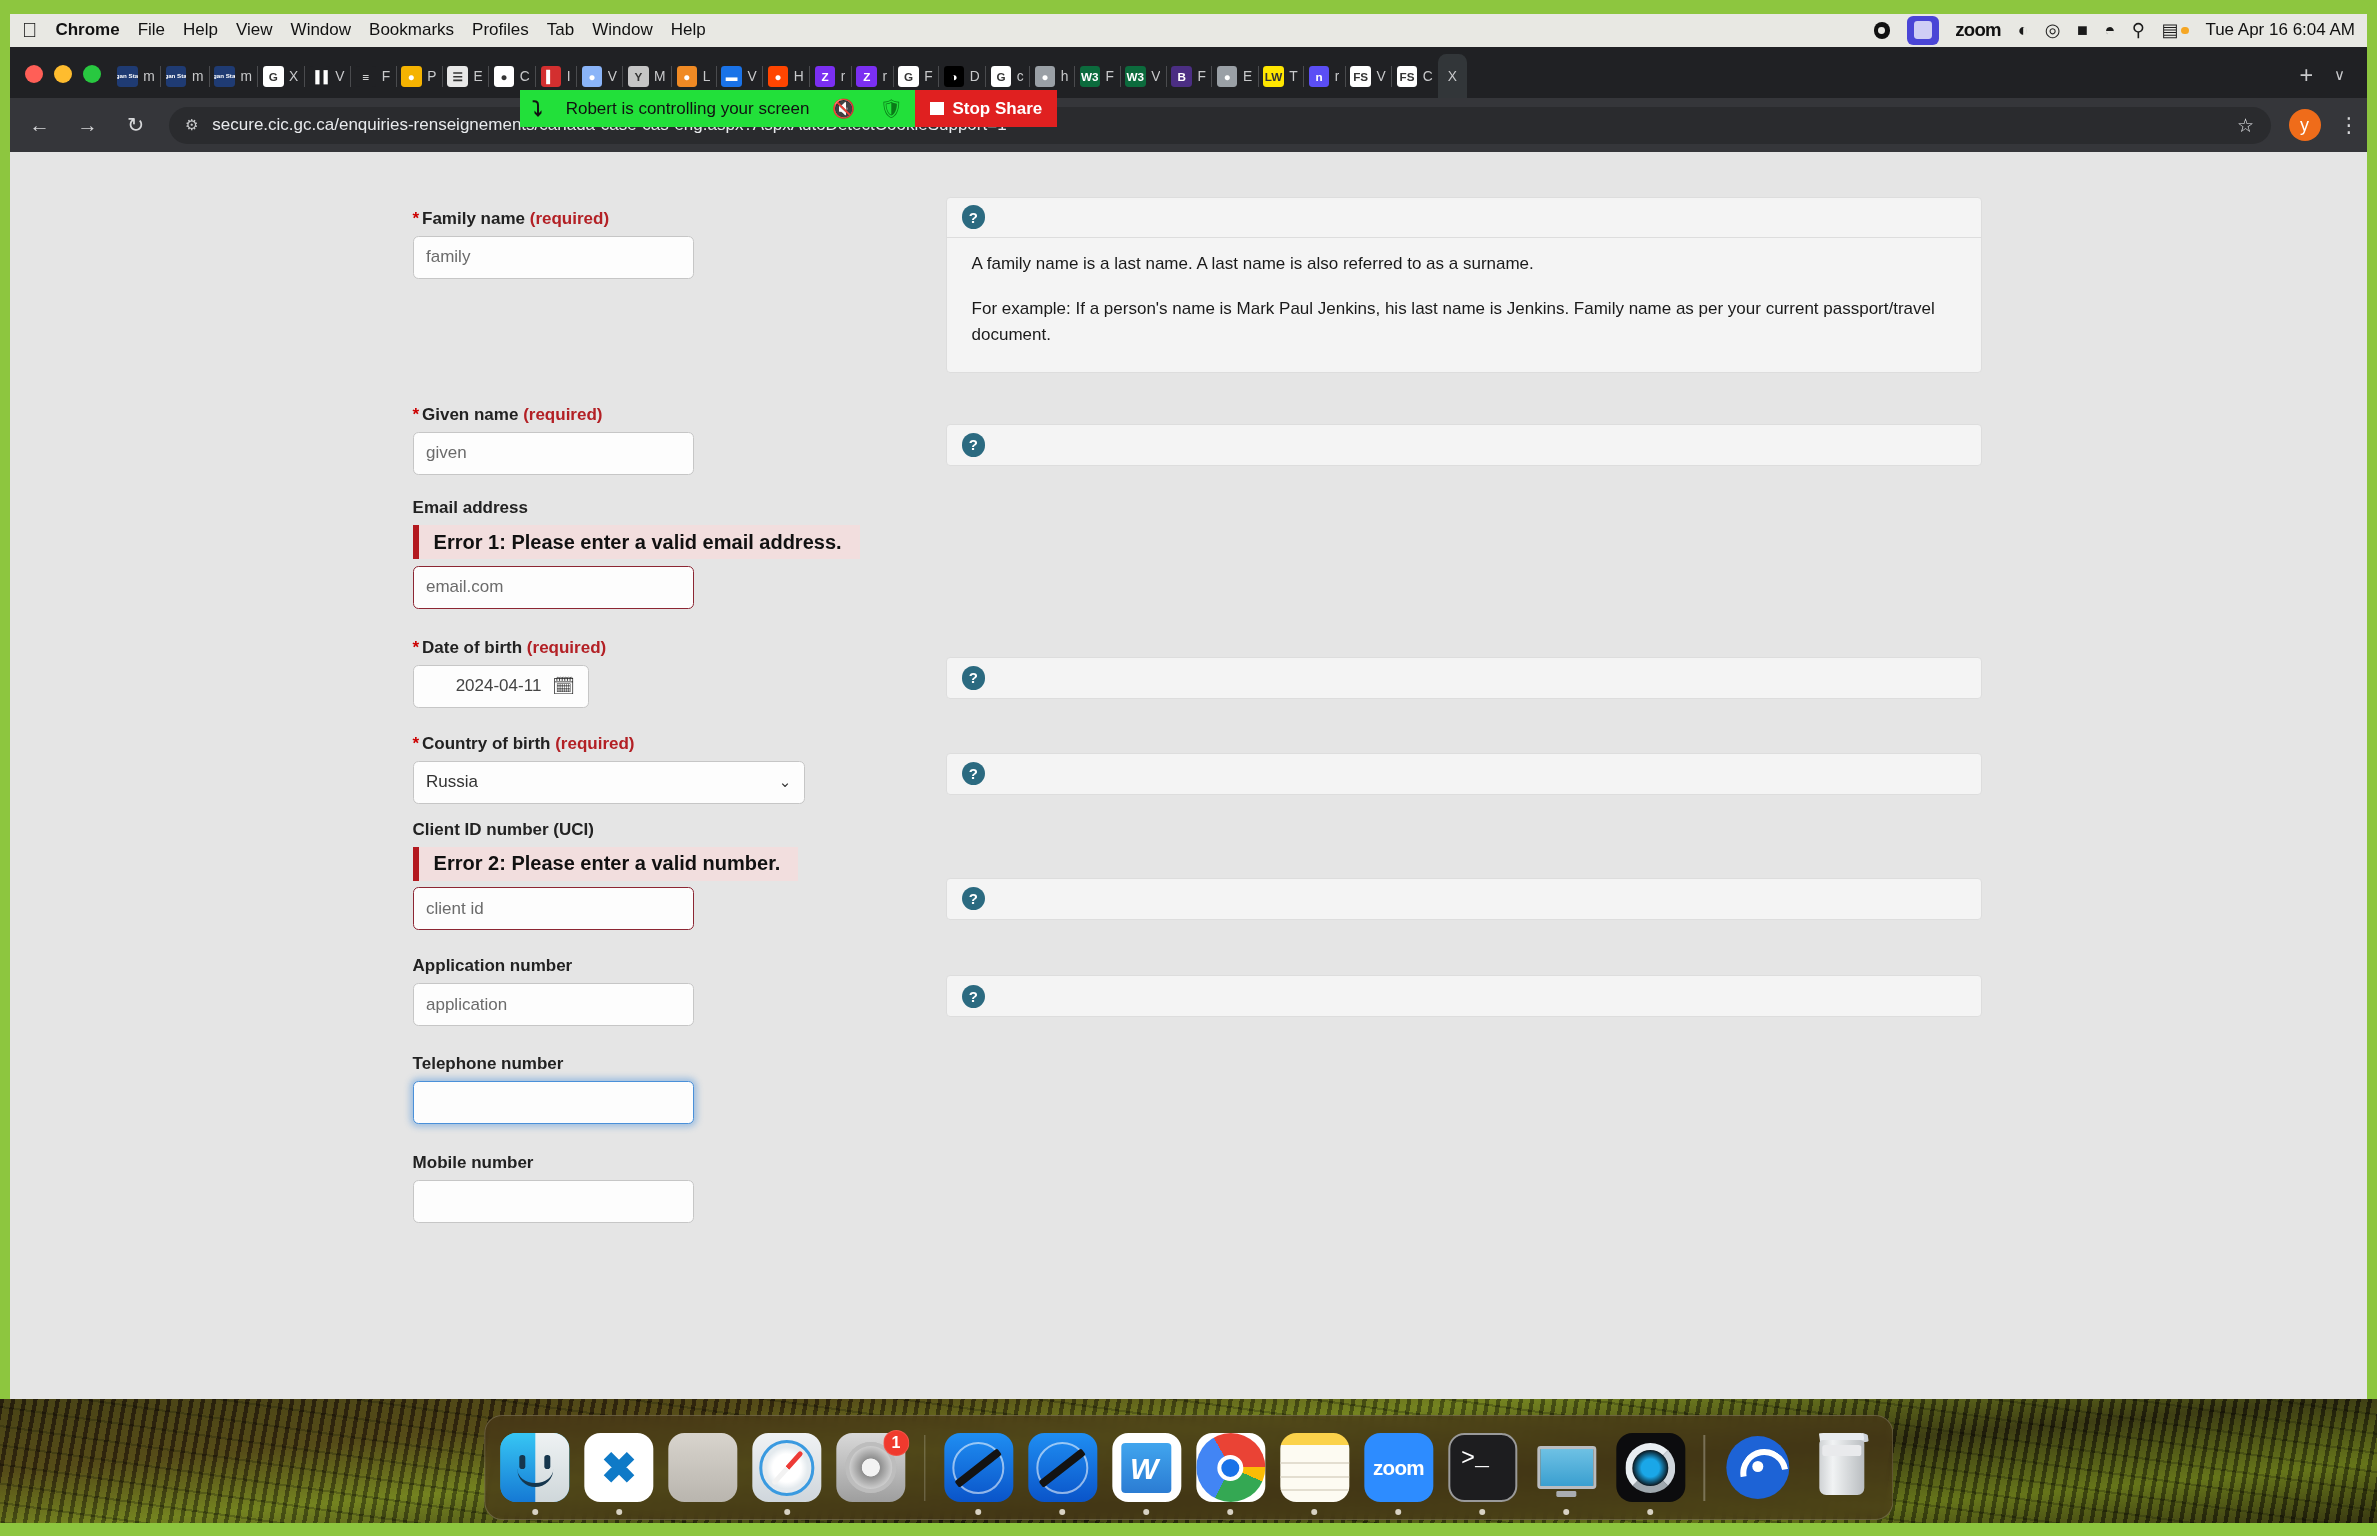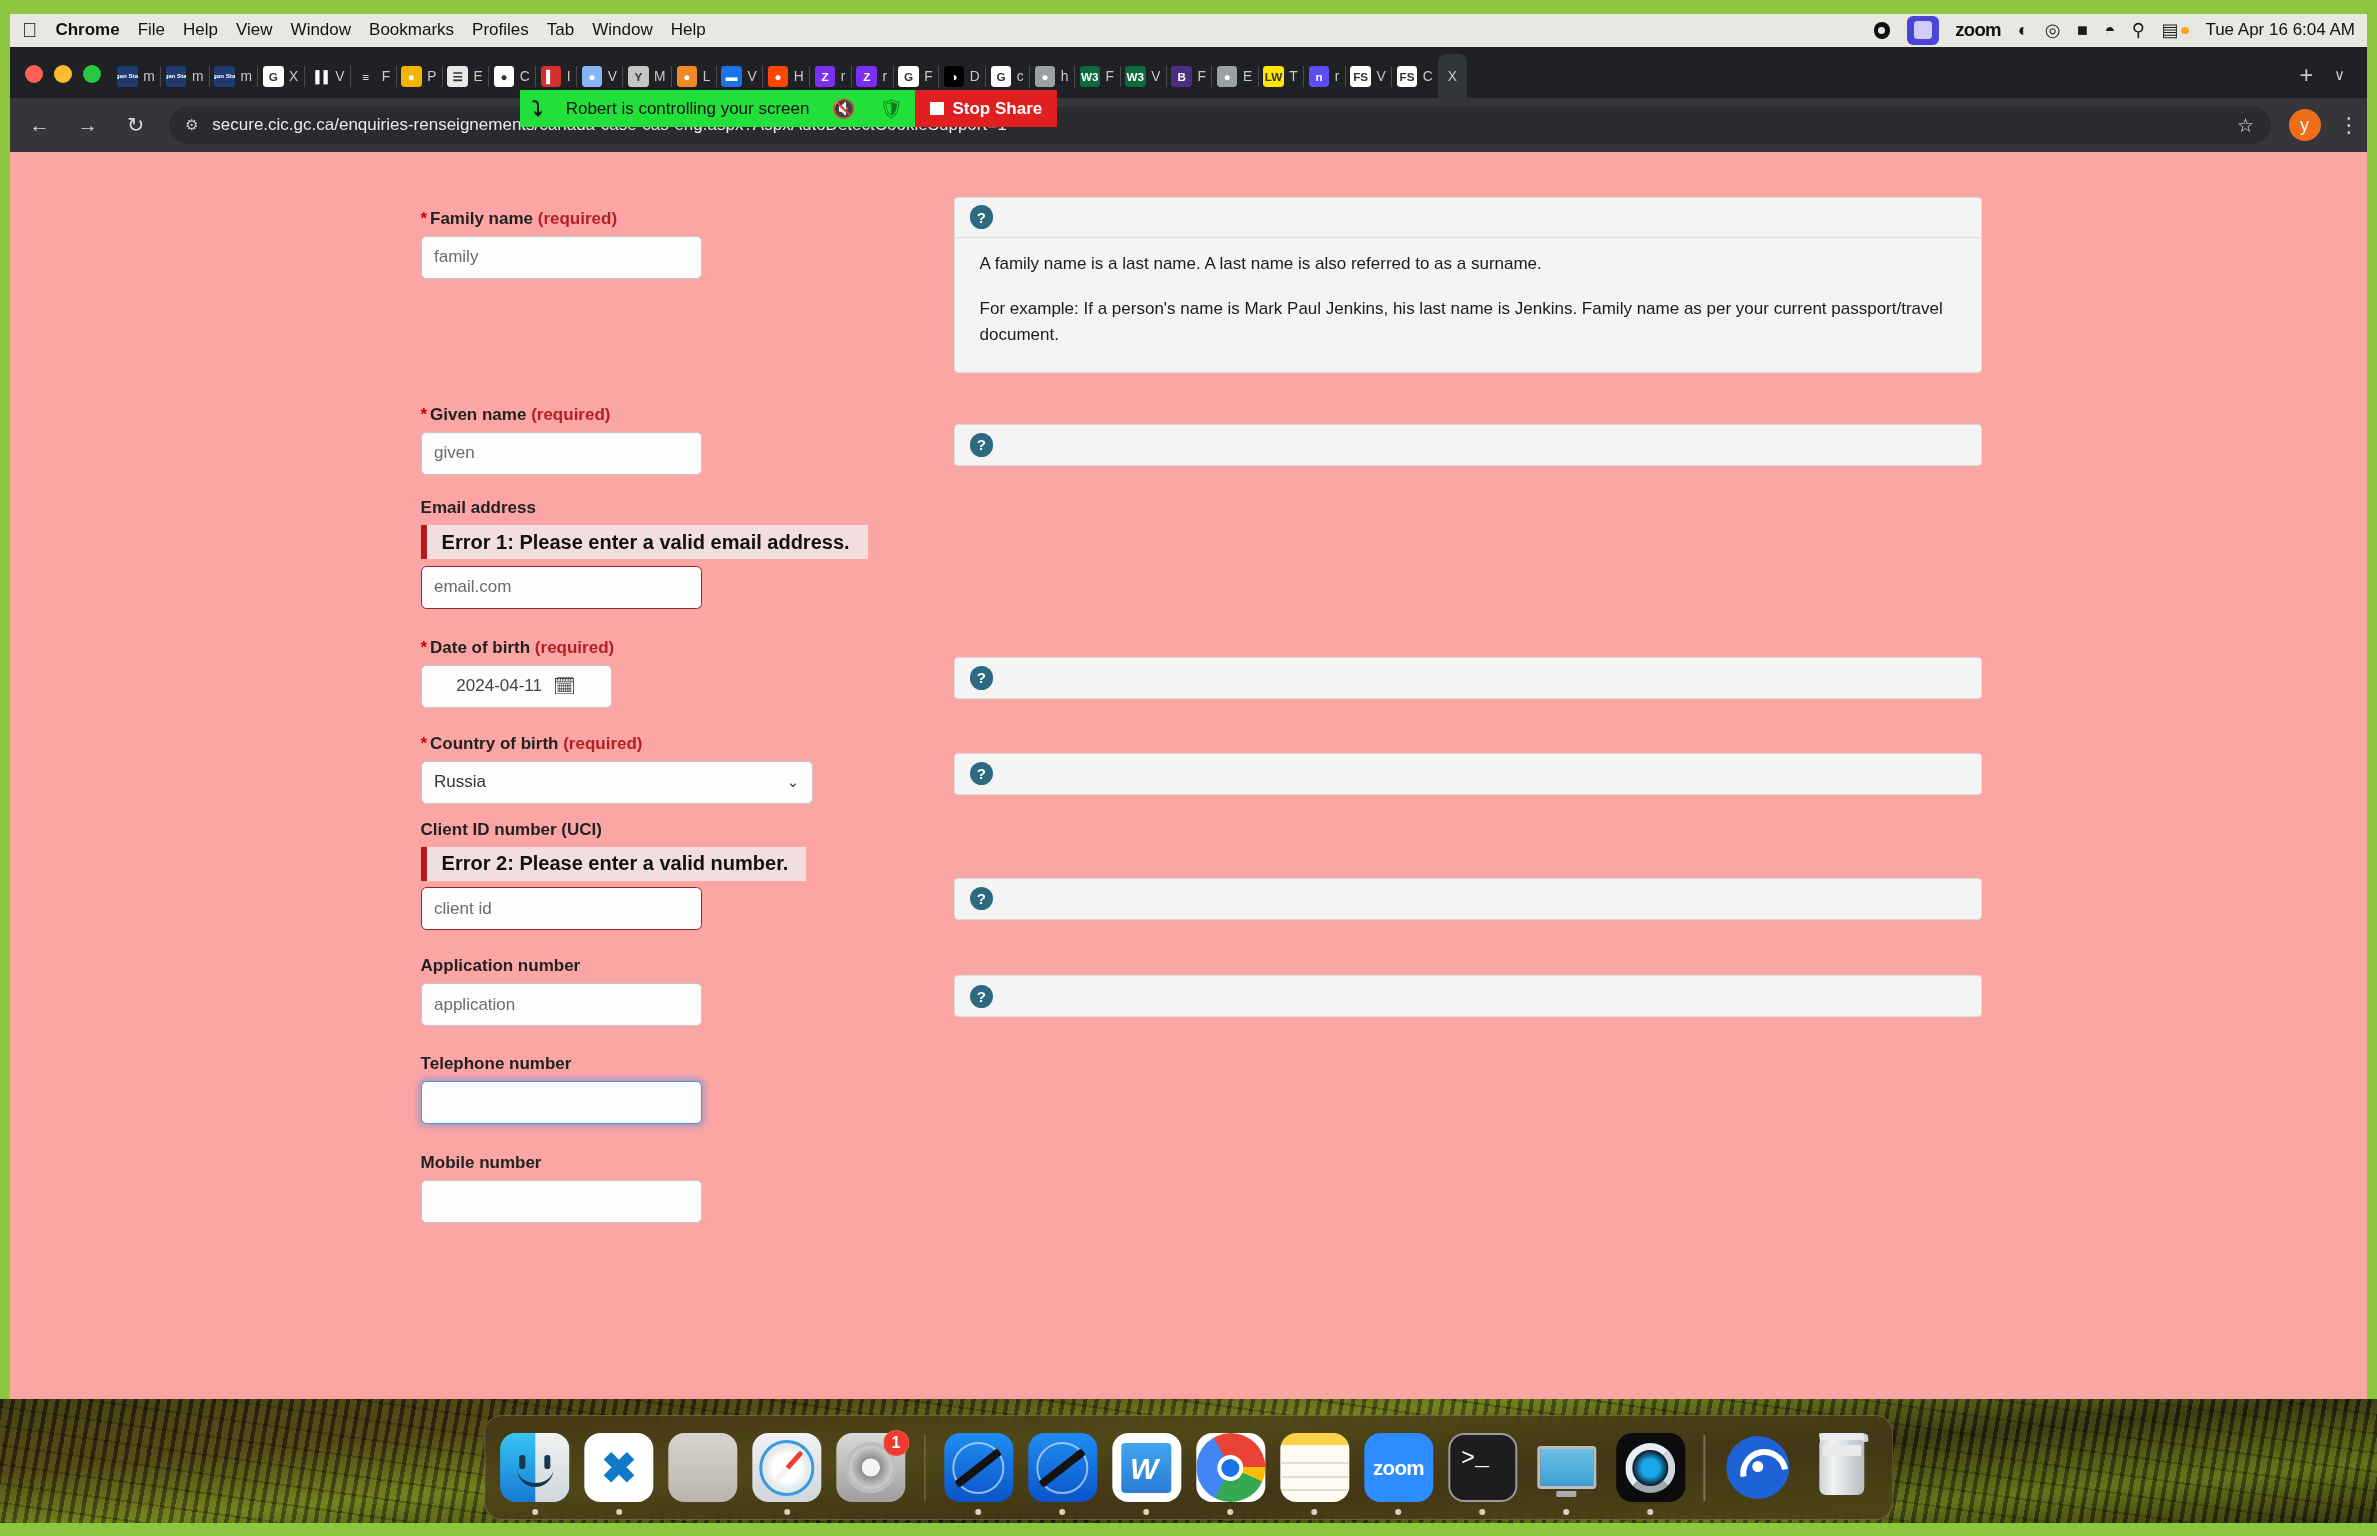--- a/index.html
+++ b/index.html
@@ -110,41 +110,41 @@
   .omnibox .url{color:#e8eaed;font-size:17px;white-space:nowrap;overflow:hidden;}
   .omnibox .star{margin-left:auto;color:#e8eaed;font-size:19px;}
   .avatar{
     width:32px;height:32px;border-radius:50%;background:#ef6c1a;color:#fff;
     display:flex;align-items:center;justify-content:center;font-size:18px;
   }
   .kebab{color:#d6d7d9;font-size:20.6px;letter-spacing:0;line-height:.6;text-align:center;width:13.8px;}
 
   
   .viewport{
-    position:relative;background:#fca5a5;height:1269px;overflow:hidden;padding-left:8px;
+    position:relative;background:#e5e5e5;height:1269px;overflow:hidden;
   }
   .page{position:relative;padding:32px 0 0 0;}
   .row{position:relative;display:flex;}
   .leftcol{width:936px;padding-left:403px;}
   .rightcol{flex:1;padding-right:385px;}
 
   .fld-label{
     font-size:17px;font-weight:bold;color:#222;margin-bottom:6.9px;white-space:nowrap;
   }
   .fld-label .star{color:#c00;font-weight:bold;margin-right:2.8px;}
   .fld-label .req{color:#b32025;}
   .inp{
     width:281px;height:43px;background:#fdfdfd;border:1.4px solid #c6c6c6;border-radius:5.5px;
     font-size:17px;color:#444;padding:0 12.4px;font-family:"Liberation Sans",sans-serif;
     display:flex;align-items:center;
   }
   .inp.placeholder{color:#6b6b6b;}
   .inp.err{border:1.4px solid #8c2633;}
   .inp.focus{border:1.4px solid #4a90d9;box-shadow:0 0 6.9px 2.8px rgba(74,144,217,.45);}
-  .inp.date{width:191px;justify-content:center;gap:11px;}
+  .inp.date{width:176px;justify-content:flex-end;gap:11px;}
   .cal-ico{font-size:18px;color:#111;}
   .sel{
     width:392px;height:43px;background:#fdfdfd;border:1.4px solid #c6c6c6;border-radius:5.5px;
     font-size:17px;color:#333;padding:0 12.4px;display:flex;align-items:center;
   }
   .sel .chev{margin-left:auto;font-size:15px;color:#333;}
 
   .errbox{
     display:inline-flex;align-items:center;
     background:#f2dede;border-left:6.2px solid #b3191f;

